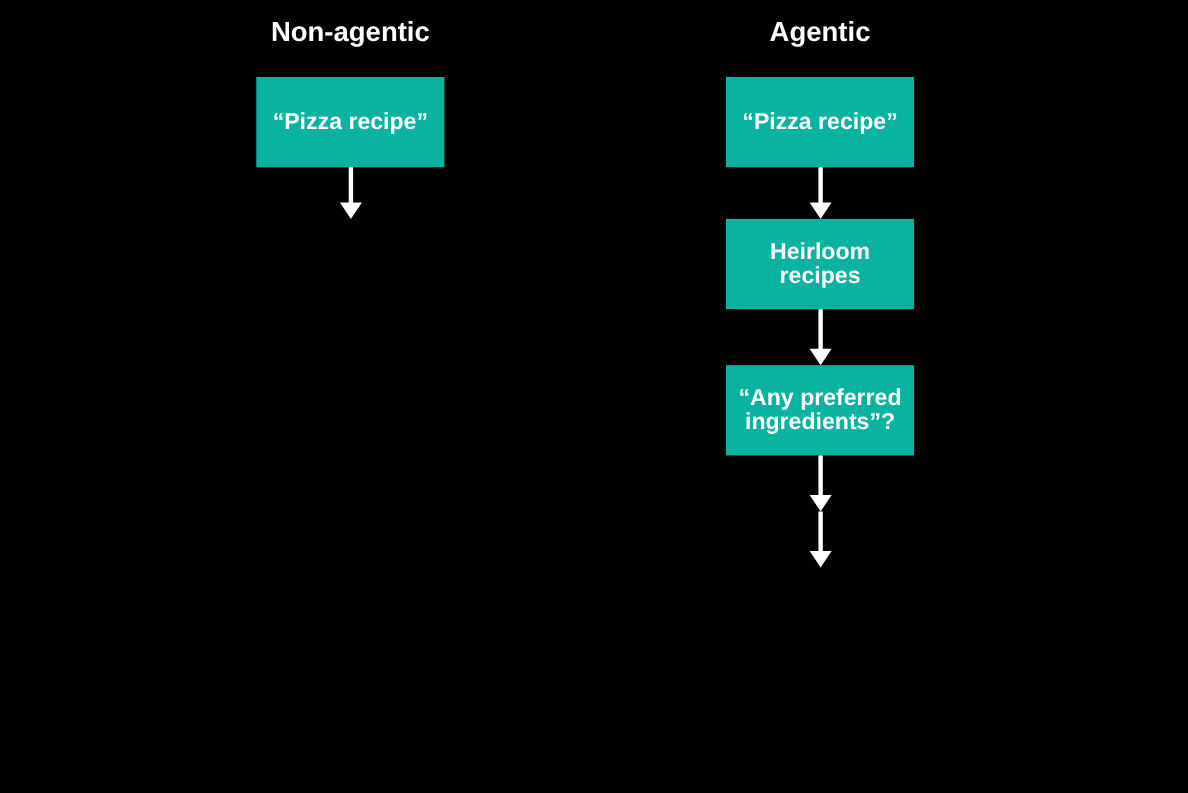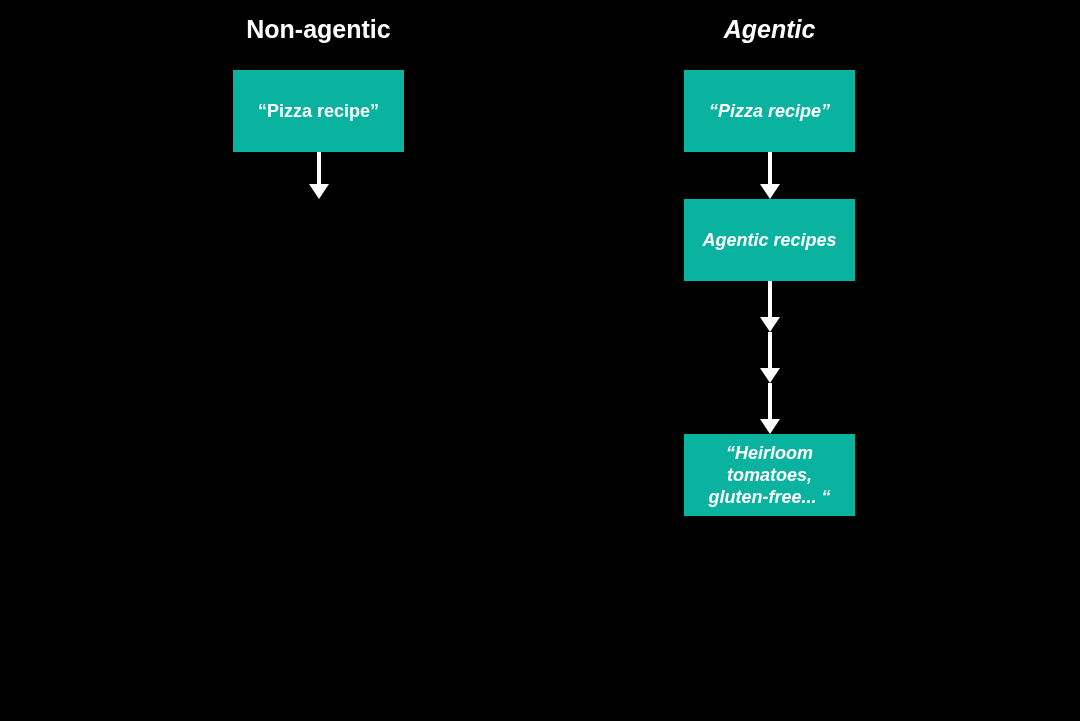--- a/index.html
+++ b/index.html
@@ -19,21 +19,21 @@
   }
   .column {
     position: absolute;
     top: 14px;
     width: 171px;
     display: flex;
     flex-direction: column;
     align-items: center;
   }
   .column.left  { left: 233px; }
-  .column.right { left: 684px; font-style: italic; }
+  .column.right { left: 660px; }
   .col-title {
     color: #ffffff;
     font-size: 25px;
     font-weight: bold;
     line-height: 30px;
     text-align: right;
     margin-bottom: 26px;
     white-space: nowrap;
   }
   .node {
@@ -41,21 +41,21 @@
     height: 82px;
     background: #0ab2a0;
     display: flex;
     align-items: center;
     justify-content: center;
     box-sizing: border-box;
     padding: 4px 8px;
   }
   .node .label {
     color: #ffffff;
-    font-size: 18px;
+    font-size: 21px;
     font-weight: bold;
     line-height: 22px;
     text-align: center;
     white-space: pre-line;
   }
   .arrow {
     position: relative;
     width: 171px;
     height: 47px;
     flex: none;
@@ -103,31 +103,30 @@
   <div class="column right">
     <div class="col-title">Agentic</div>
 
     <div class="node">
       <span class="label">“Pizza recipe”</span>
     </div>
 
     <div class="arrow"></div>
 
     <div class="node">
-      <span class="label">Agentic recipes</span>
+      <span class="label">Heirloom recipes</span>
+    </div>
+
+    <div class="arrow tall"></div>
+
+    <div class="node">
+      <span class="label">“Any preferred
+ingredients”?</span>
     </div>
 
     <div class="arrow tall"></div>
 
 
     <div class="arrow tall"></div>
 
-
-    <div class="arrow tall"></div>
-
-    <div class="node">
-      <span class="label">“Heirloom
-tomatoes,
-gluten-free... “</span>
-    </div>
   </div>
 
 </div>
 
 </body></html>

